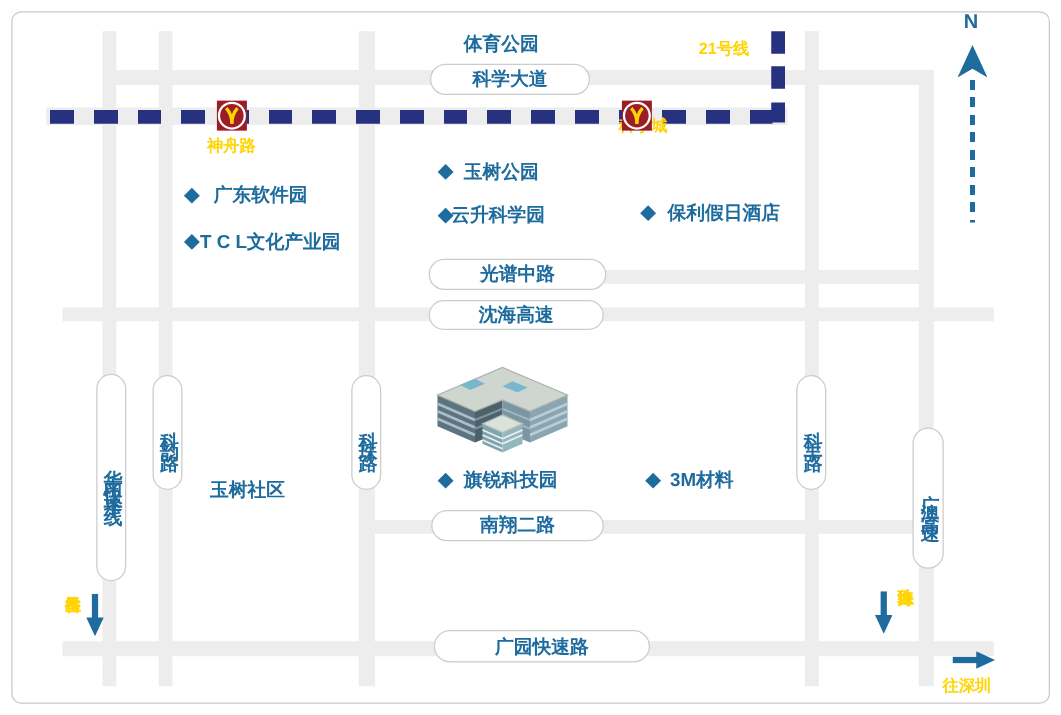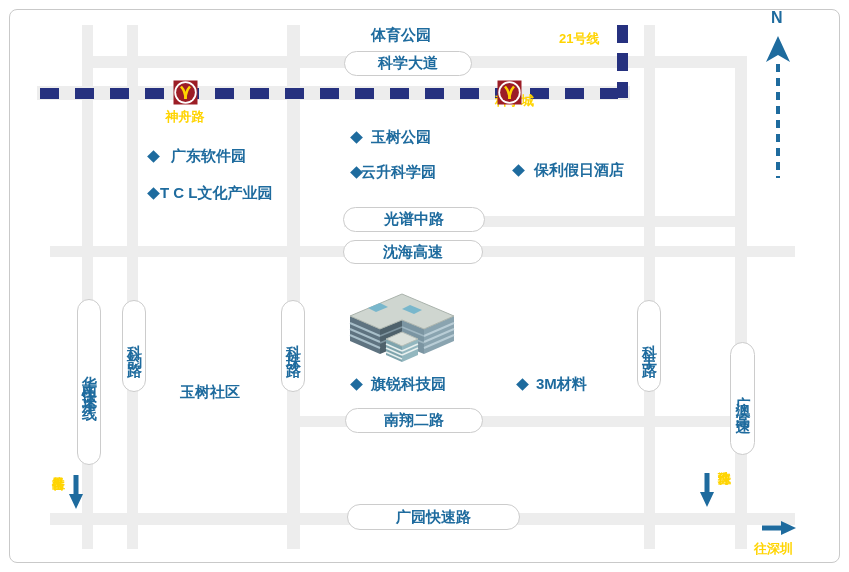--- a/index.html
+++ b/index.html
@@ -122,21 +122,21 @@
   <div class="poi" style="left:352px;top:375px;gap:10px;font-family:Liberation Mono, monospace;">
     <span class="diamond"></span>
     <span>旗锐科技园</span>
   </div>
   <div class="poi" style="left:518px;top:375px;gap:9px;">
     <span class="diamond"></span>
     <span>3M材料</span>
   </div>
 
   <div class="area-label" style="left:371px;top:26px;">体育公园</div>
-  <div class="area-label" style="left:180px;top:383px;">玉树社区</div>
+  <div class="area-label" style="left:168px;top:383px;">玉树社区</div>
 
   <div class="ylabel ylabel-v" style="left:49px;top:465px;">往番禺</div>
   <div class="arrow" style="left:69px;top:475px;">
     <svg width="14" height="34" viewBox="0 0 14 34">
         <rect x="4.5" width="5" height="20" fill="#1e6b9e"></rect>
         <polygon points="0,19 14,19 7,34" fill="#1e6b9e"></polygon>
       </svg>
   </div>
   <div class="ylabel ylabel-v" style="left:715px;top:460px;">往珠海</div>
   <div class="arrow" style="left:700px;top:473px;">

